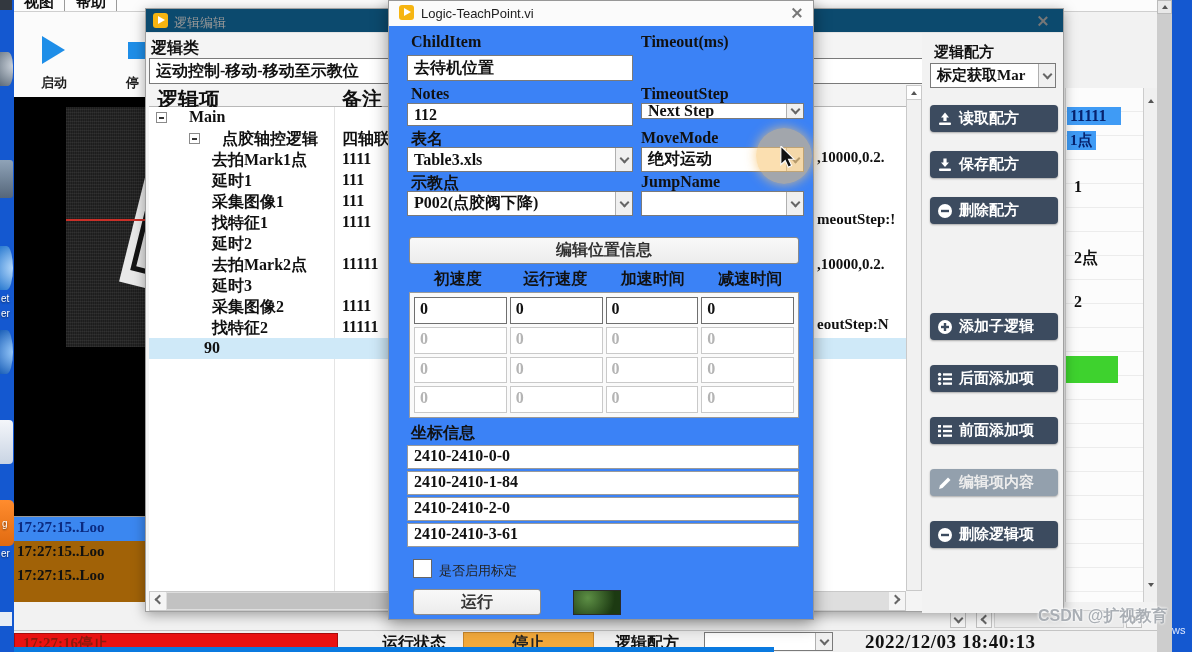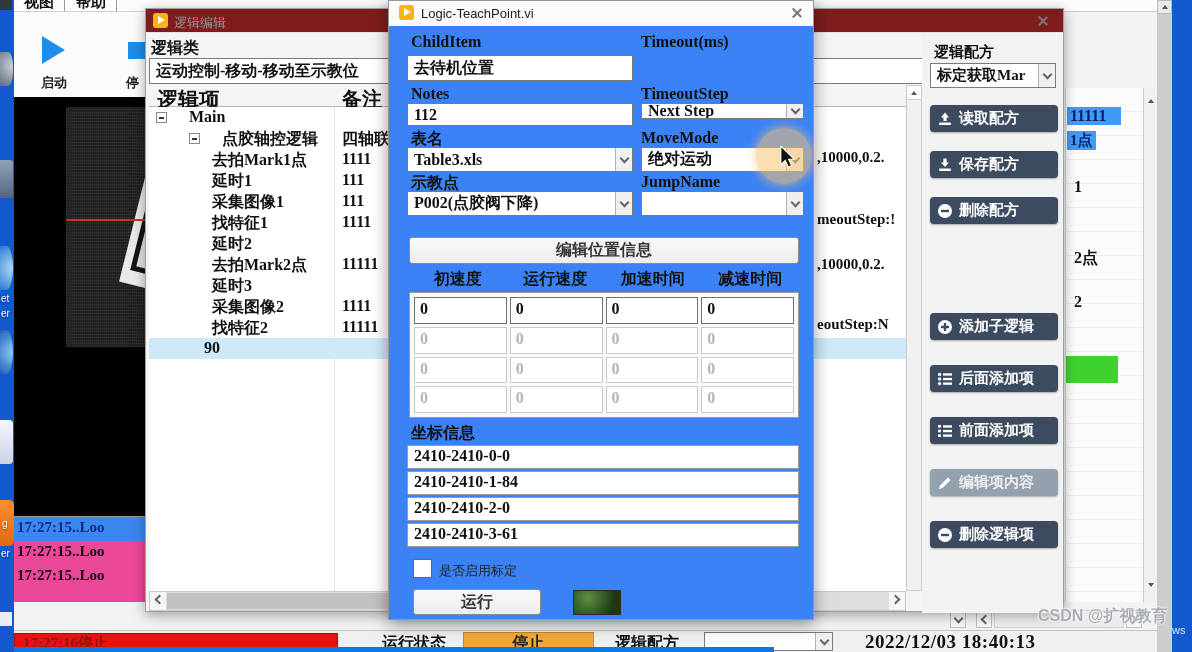--- a/index.html
+++ b/index.html
@@ -46,21 +46,21 @@
   .start-lbl{position:absolute;left:27px;top:62px;font-size:13px;color:#222}
   .stop-sq{position:absolute;left:114px;top:30px;width:17px;height:17px;background:#1e8ee8}
   .stop-lbl{position:absolute;left:112px;top:62px;font-size:13px;color:#222}
   .camera{position:absolute;left:0;top:97px;width:131px;height:419px;background:#000;overflow:hidden}
   .cam-noise{position:absolute;left:52px;top:10px;width:79px;height:240px;background-color:#1d1d1d;
     background-image:repeating-linear-gradient(0deg,rgba(255,255,255,.05) 0 1px,transparent 1px 3px),
                      repeating-linear-gradient(90deg,rgba(255,255,255,.04) 0 1px,transparent 1px 2px)}
   .cal-card{position:absolute;left:74px;top:4px;width:72px;height:182px;background:#e9e9e9;transform:rotate(14deg)}
   .cal-border{position:absolute;left:8px;top:10px;right:9px;bottom:14px;border:5px solid #141414;background:#e4e4e4}
   .redline{position:absolute;left:52px;top:122px;width:79px;height:2px;background:#c93028}
-  .loglist{position:absolute;left:0;top:516px;width:152px;height:86px;background:#ec4899;border-top:1px solid #999;overflow:hidden}
+  .loglist{position:absolute;left:0;top:516px;width:152px;height:86px;background:#a16207;border-top:1px solid #999;overflow:hidden}
   .logrow{height:24px;font-size:15px;padding:2px 0 0 3px;white-space:nowrap}
   .logrow.sel{background:#3b87f0;color:#0b2a80}
   .statusbar{position:absolute;left:0;bottom:0;right:0;height:22px;background:#f0f0f0;border-top:1px solid #c4c4c4}
   .alertbox{position:absolute;left:0;top:2px;width:324px;height:19px;background:#e91212;border:1px solid #a80c0c;
     color:#8b1a0e;font-size:15px;padding:0 0 0 8px;white-space:nowrap;overflow:hidden}
   .st-lbl{position:absolute;top:2px;font-size:16px}
   .orange-btn{position:absolute;left:449px;top:1px;width:131px;height:20px;background:#f2a93b;border:1px solid #c8862a;
     text-align:center;font-size:16px;color:#222}
   .st-combo{position:absolute;left:690px;top:1px;width:129px;height:19px}
   .dt{position:absolute;left:851px;top:0;font-size:19px;letter-spacing:.5px}
@@ -69,21 +69,21 @@
   .taskstrip{position:absolute;left:0;bottom:0;width:760px;height:5px;background:#0a7ae0;z-index:3}
 
   
   .bgitem{position:absolute;font-size:16px;white-space:nowrap}
   .bghl{background:#3f9bf5;color:#07236e;padding:0 3px}
   .greenbar{position:absolute;left:0;top:268px;width:52px;height:27px;background:#3ed22e}
   .bglist .vsb{position:absolute;right:0;top:0;bottom:0;width:14px;background:#f0f0f0;border-left:1px solid #ccc}
   .bglist .vsb .a{position:absolute;left:0;width:13px;height:14px;display:flex;align-items:center;justify-content:center}
 
   
-  .e-title{position:absolute;left:0;top:0;right:0;height:24px;background:#7f1d1d;border-bottom:1px solid #e4e4e4}
+  .e-title{position:absolute;left:0;top:0;right:0;height:24px;background:#0c4a6e;border-bottom:1px solid #e4e4e4}
   .e-title .t{position:absolute;left:28px;top:5px;font-size:13px;color:#979797;font-family:"Liberation Sans",sans-serif;font-weight:normal}
   .e-lbl{position:absolute;font-size:16px}
   .e-combo{position:absolute;left:3px;top:49px;width:902px;height:26px}
   .e-combo .val{font-size:16px}
   .e-head{position:absolute;left:3px;top:76px;width:757px;height:22px;background:#f4f4f4;border-bottom:1px solid #b8b8b8}
   .e-head .h1{position:absolute;left:8px;top:1px;font-size:21px}
   .e-head .h2{position:absolute;left:193px;top:1px;font-size:20px}
   .tree{position:absolute;left:3px;top:98px;width:757px;height:484px;background:#fff;overflow:hidden}
   .coldiv{position:absolute;left:185px;top:0;bottom:0;border-left:1px solid #e4e4e4}
   .trow{position:absolute;left:0;width:757px;height:21px;font-size:16px}

